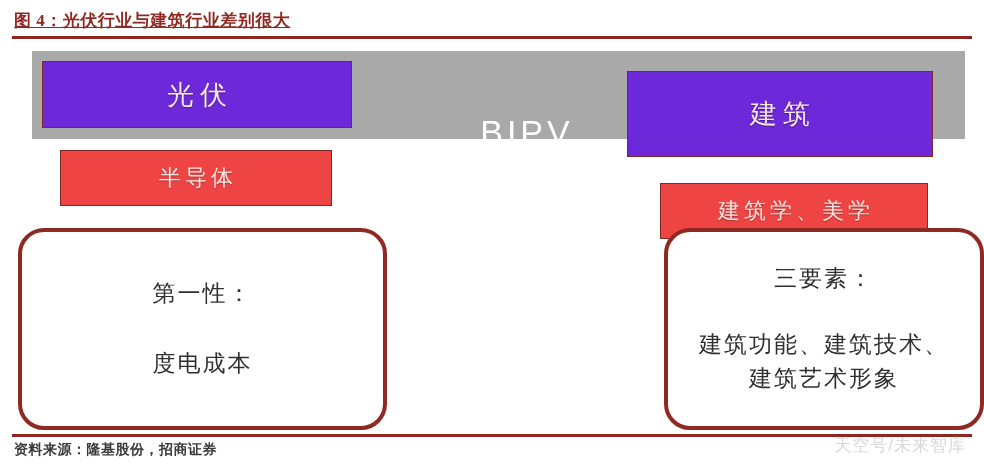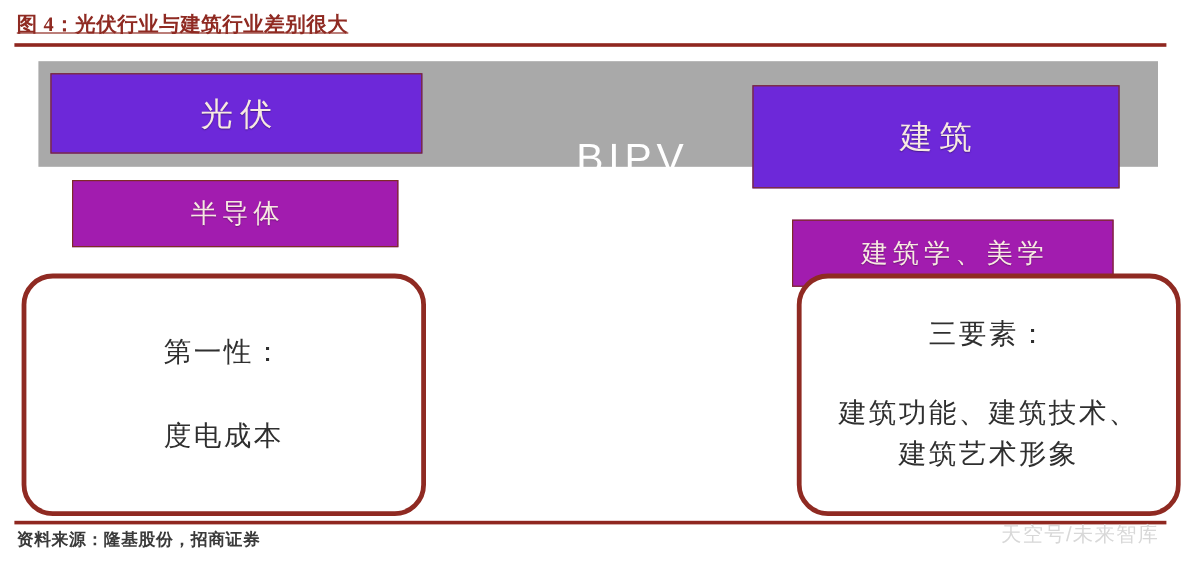--- a/index.html
+++ b/index.html
@@ -73,21 +73,21 @@
     color: #ffffff;
     font-family: "Liberation Sans", "DejaVu Sans", sans-serif;
     font-size: 34px;
     letter-spacing: 4px;
     font-weight: 300;
   }
 
   
   .subchip {
     position: absolute;
-    background: #a21caf;
+    background: #ef4444;
     border: 1px solid #7e2b28;
     box-sizing: border-box;
     display: flex;
     align-items: center;
     justify-content: center;
     color: #f7e9e2;
     font-family: "Liberation Serif", "DejaVu Serif", serif;
     font-size: 22px;
     letter-spacing: 4px;
     text-indent: 4px;
@@ -105,21 +105,21 @@
     background: #ffffff;
     border: 4px solid #8f2a22;
     border-radius: 26px;
     display: flex;
     flex-direction: column;
     align-items: center;
     justify-content: center;
     color: #2f2f2f;
     font-family: "Liberation Serif", "DejaVu Serif", serif;
   }
-  #card-pv   { left: 18px;  width: 337px; }
+  #card-pv   { left: 18px;  width: 369px; }
   #card-arch { left: 664px; width: 320px; }
 
   .card-heading {
     font-size: 23px;
     letter-spacing: 2px;
     margin-bottom: 38px;
   }
   #card-arch .card-heading { margin-bottom: 34px; }
   .card-body {
     font-size: 23px;

